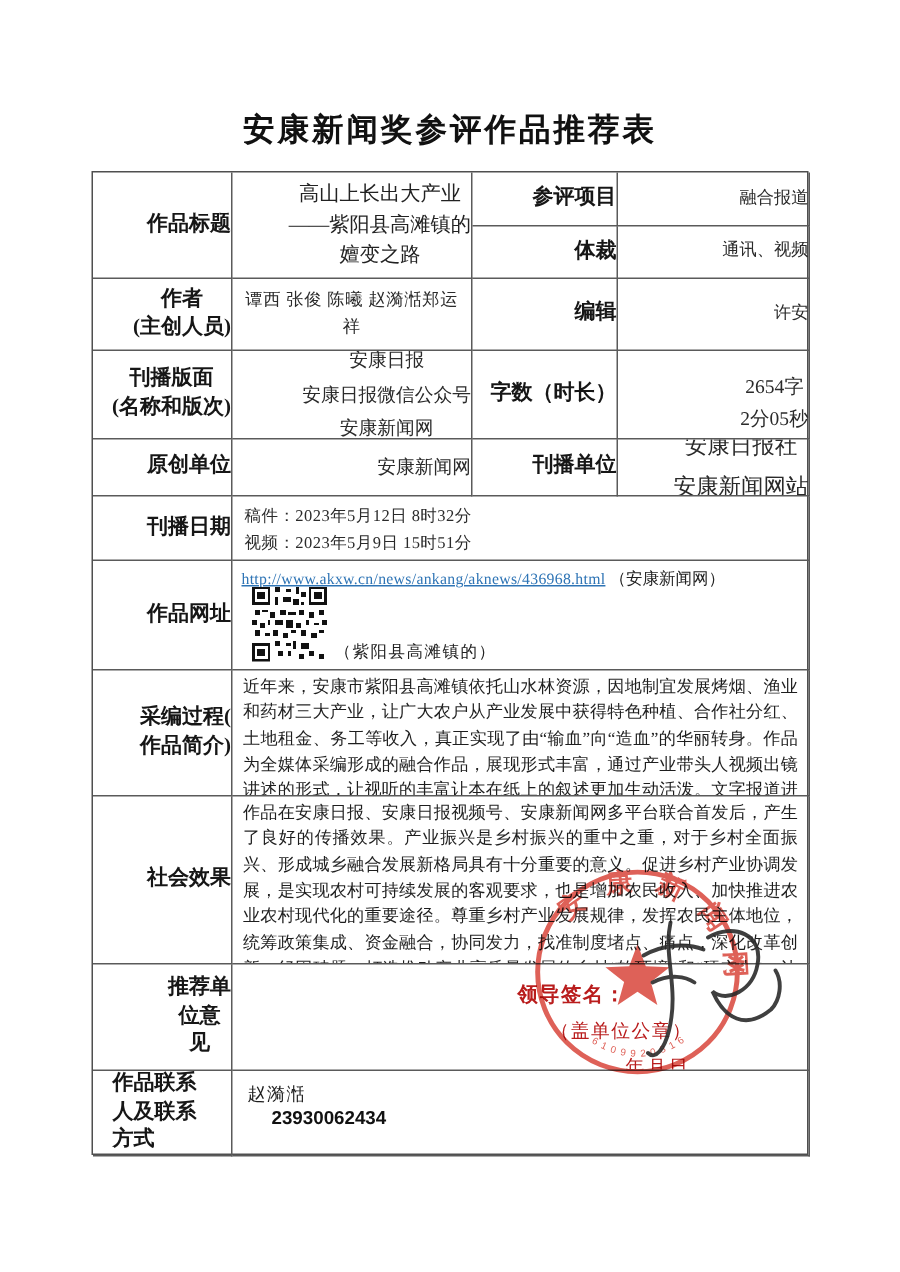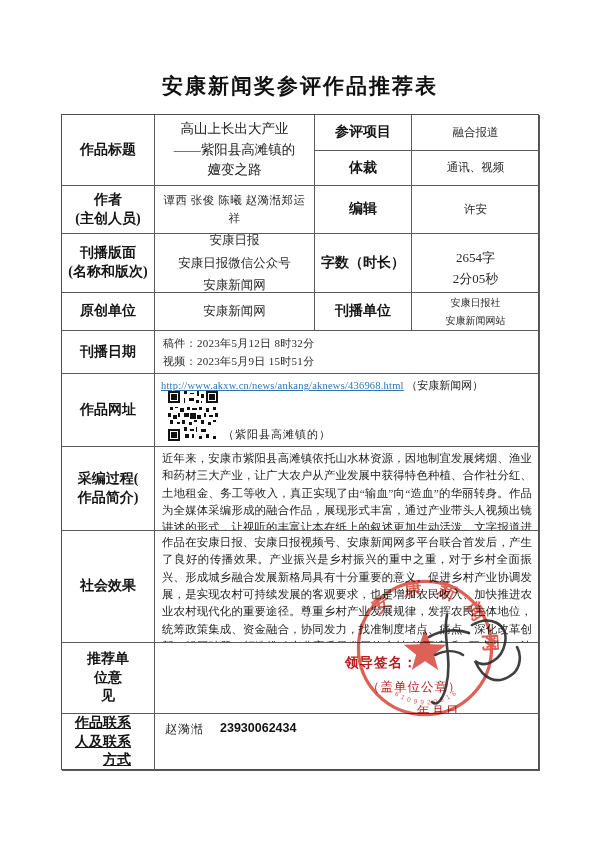--- a/index.html
+++ b/index.html
@@ -17,21 +17,21 @@
     display:grid;
     grid-template-columns:93px 160px 97px 128px;
     grid-template-rows:36px 35px 48px 59px 38px 43px 73px 84px 112px 71px 57px;
     border-top:1.5px solid #4f4f4f;border-left:1.5px solid #4f4f4f;
     border-right:0.5px solid #4f4f4f;border-bottom:0.5px solid #4f4f4f;
     box-sizing:border-box;background:#fff;
   }
   .cell{
     border-right:1px solid #5a5a5a;border-bottom:1px solid #5a5a5a;
     box-sizing:border-box;overflow:hidden;position:relative;
-    display:flex;align-items:center;justify-content:center;
+    display:flex;align-items:center;justify-content:flex-end;
   }
   .label{font-weight:bold;font-size:14px;line-height:1.35;text-align:center;color:#161616;}
   .prewrap{white-space:pre-line;}
   .value{font-size:11.5px;color:#2a2a2a;text-align:center;line-height:1.55;}
   .value-title{font-size:13.5px;line-height:1.55;color:#222;}
   .value-pages{font-size:12.5px;line-height:1.8;}
   .value-count{font-size:13px;line-height:1.6;margin-top:11px;}
   .authors{font-size:11.5px;letter-spacing:0.5px;padding:0 5px;}
   .dates-cell{flex-direction:column;align-items:flex-start;justify-content:center;padding-left:8px;gap:3px;}
   .dates-cell .dateline{font-size:11px;color:#2a2a2a;letter-spacing:0.3px;}
@@ -40,21 +40,21 @@
   .url-link{color:#2e74b5;text-decoration:underline;letter-spacing:0.2px;}
   .url-note{color:#222;font-size:11px;}
   .qr{position:absolute;left:13px;top:17px;width:50px;height:50px;}
   .qr-caption{position:absolute;left:68px;top:53px;font-size:11px;color:#222;letter-spacing:1px;}
   .para-cell{align-items:flex-start;justify-content:flex-start;}
   .para{
     padding:3px 7px 2px 7px;font-size:11.4px;line-height:1.52;color:#1e1e1e;
     text-align:justify;letter-spacing:0.1px;
   }
   .left-label{justify-content:flex-start;text-align:left;padding-left:13px;}
-  .left-label .label{text-align:right;text-decoration:underline;}
+  .left-label .label{text-align:left;}
   .sign-block{position:absolute;left:190px;top:11px;font-size:13px;color:#b91c1c;}
   .sign-line{font-weight:bold;font-size:13.5px;letter-spacing:1px;}
   .seal-note-line{margin-top:7px;margin-left:22px;font-size:12.5px;letter-spacing:1px;}
   .date-line{margin-top:7px;margin-left:72px;font-size:12.5px;letter-spacing:2px;}
   .contact-cell{align-items:flex-start;justify-content:flex-start;padding:7px 0 0 10px;}
   .contact-name{font-size:12px;letter-spacing:1px;}
   .contact-phone{font-size:12.5px;margin-left:16px;font-family:"Liberation Sans","DejaVu Sans",sans-serif;font-weight:bold;color:#111;}
   .seal-svg{position:absolute;left:350px;top:573px;width:150px;height:150px;opacity:0.85;mix-blend-mode:multiply;pointer-events:none;}
   .signature-svg{position:absolute;left:417px;top:603px;width:115px;height:115px;pointer-events:none;}
 </style>
@@ -122,21 +122,21 @@
     <div class="cell" style="grid-row:5;grid-column:1;">
       <span class="label">原创单位</span>
     </div>
     <div class="cell" style="grid-row:5;grid-column:2;">
       <span class="value" style="font-size:12.5px;">安康新闻网</span>
     </div>
     <div class="cell" style="grid-row:5;grid-column:3;">
       <span class="label">刊播单位</span>
     </div>
     <div class="cell" style="grid-row:5;grid-column:4;">
-      <span class="value prewrap" style="line-height:1.8;font-size:10px;">安康日报社
+      <span class="value prewrap" style="line-height:1.8;font-size:15px;">安康日报社
 安康新闻网站</span>
     </div>
 
     <div class="cell" style="grid-row:6;grid-column:1;">
       <span class="label">刊播日期</span>
     </div>
     <div class="cell dates-cell" style="grid-row:6;grid-column:2/5;">
       <span class="dateline">稿件：2023年5月12日  8时32分</span>
       <span class="dateline">视频：2023年5月9日  15时51分</span>
     </div>
@@ -234,21 +234,21 @@
         <div class="seal-note-line">（盖单位公章）</div>
         <div class="date-line">年月日</div>
       </div>
     </div>
 
     <div class="cell left-label" style="grid-row:11;grid-column:1;">
       <span class="label prewrap">作品联系
 人及联系
 方式</span>
     </div>
-    <div class="cell contact-cell" style="grid-row:11;grid-column:2/5;">
+    <div class="cell contact-cell" style="grid-row:11;grid-column:2/5;flex-direction:column;">
       <span class="contact-name">赵漪湉</span>
       <span class="contact-phone">23930062434</span>
     </div>
 
   </div>
 
   <svg class="seal-svg" viewBox="0 0 160 160">
     <defs>
       <path id="sealArcTop" d="M 16 86 A 64 64 0 1 1 144 86" fill="none"></path>
       <path id="sealArcBottom" d="M 42 126 A 58 58 0 0 0 118 126" fill="none"></path>

